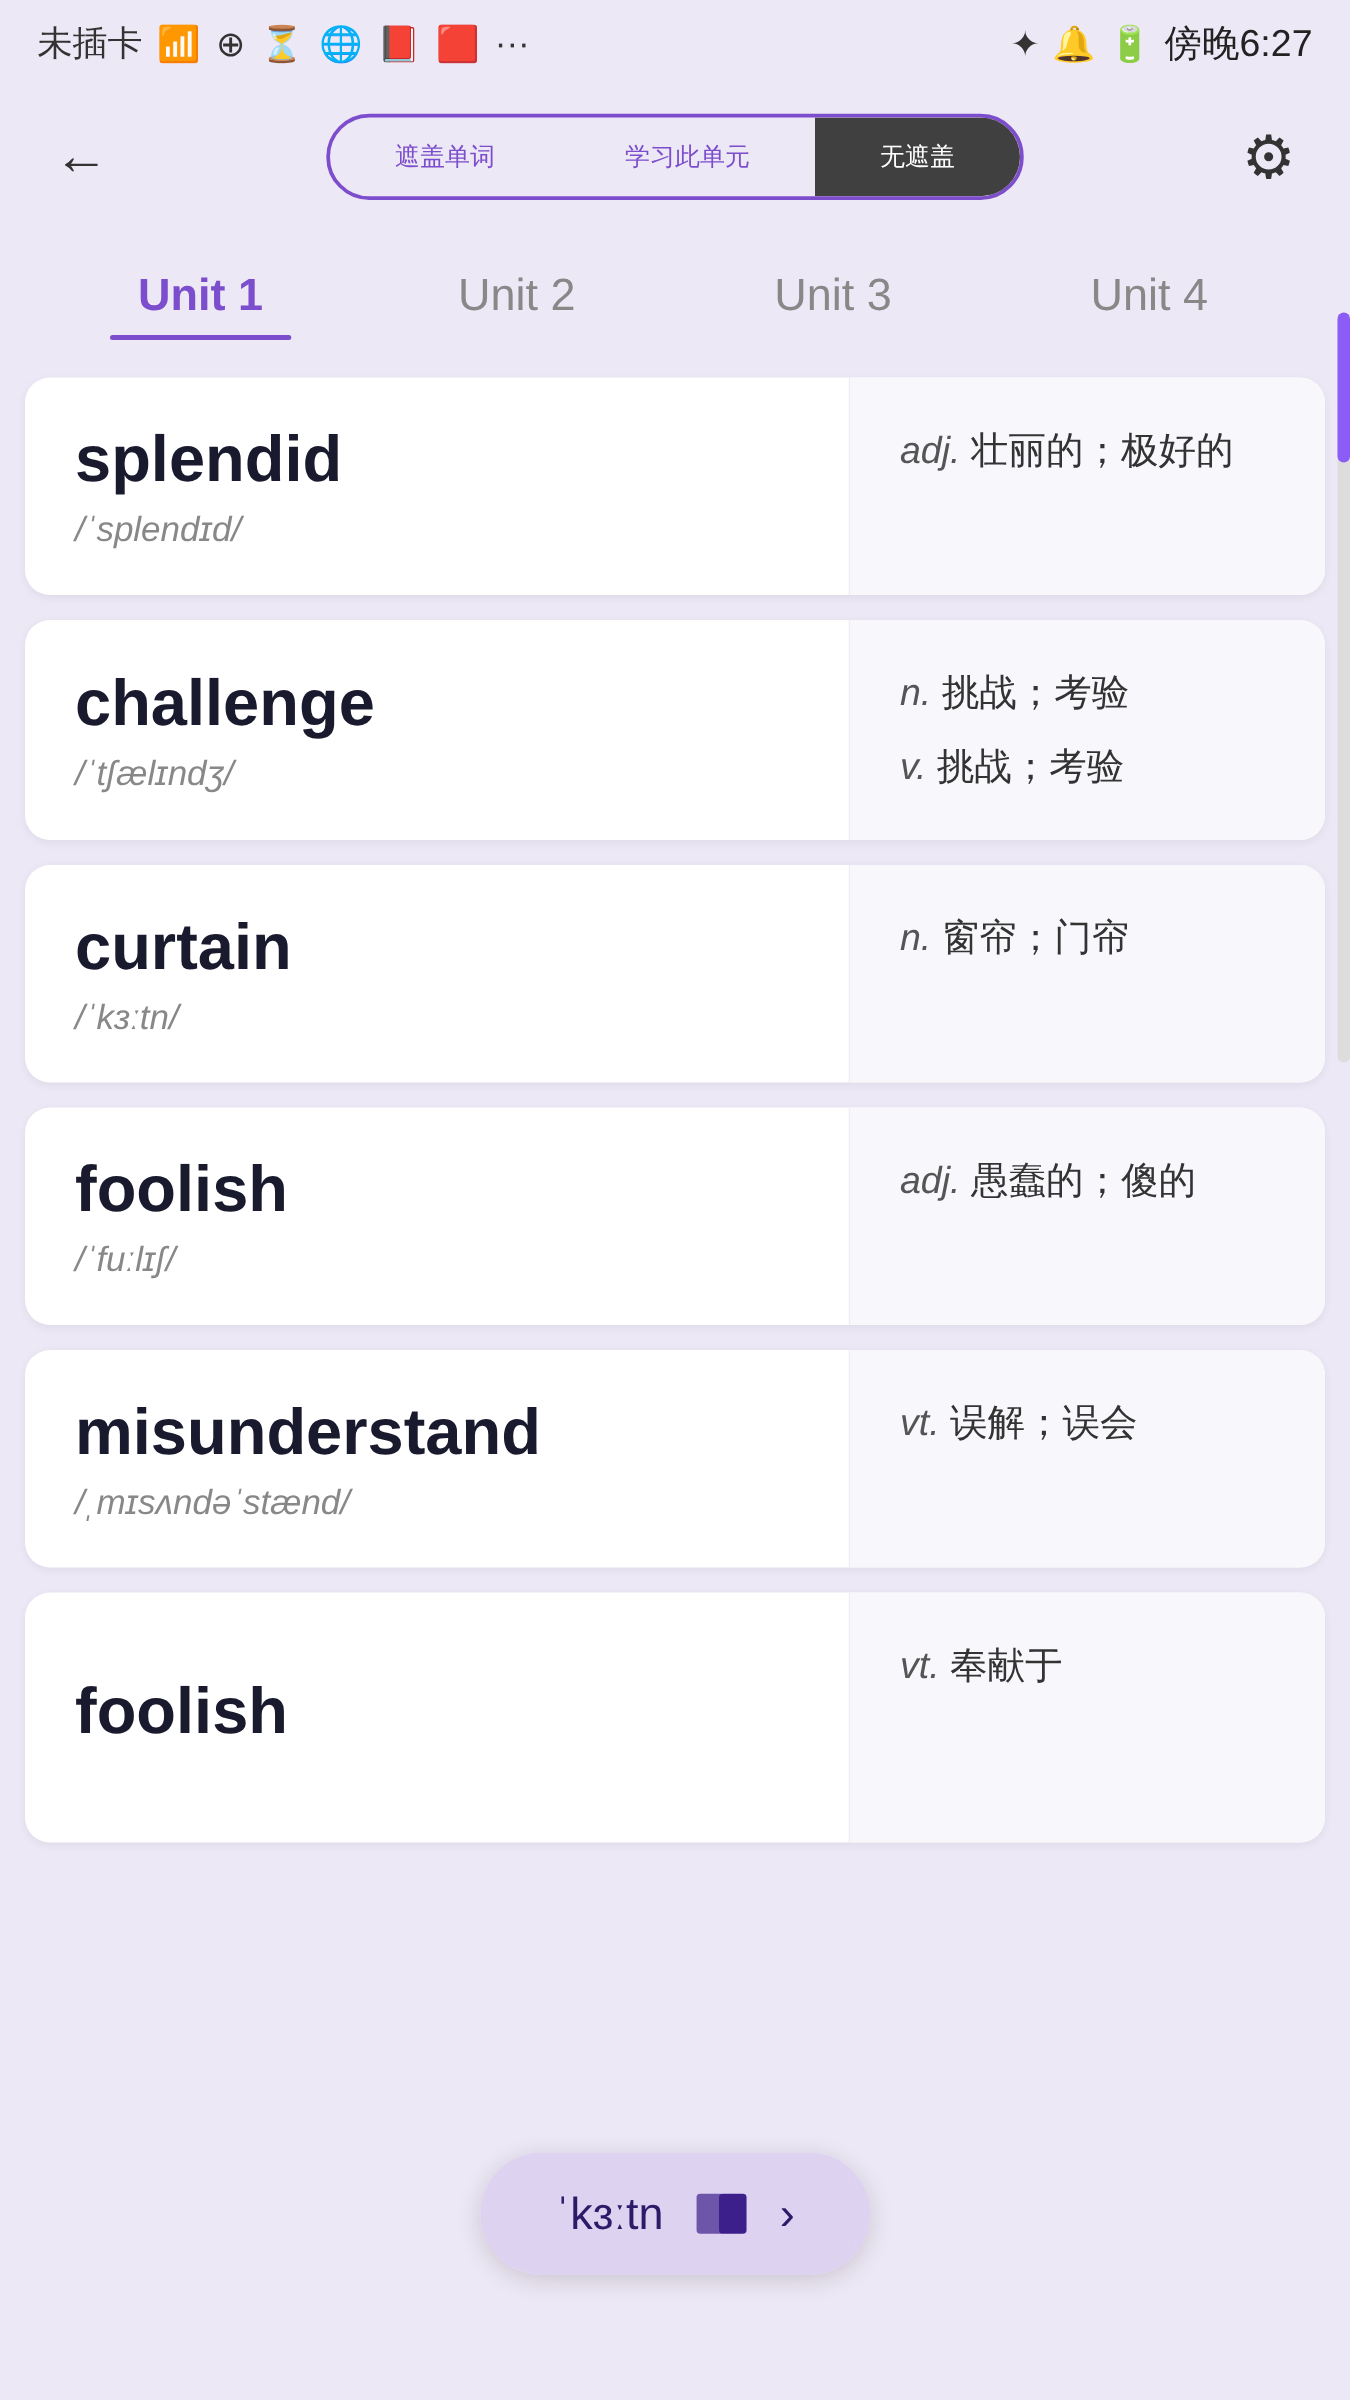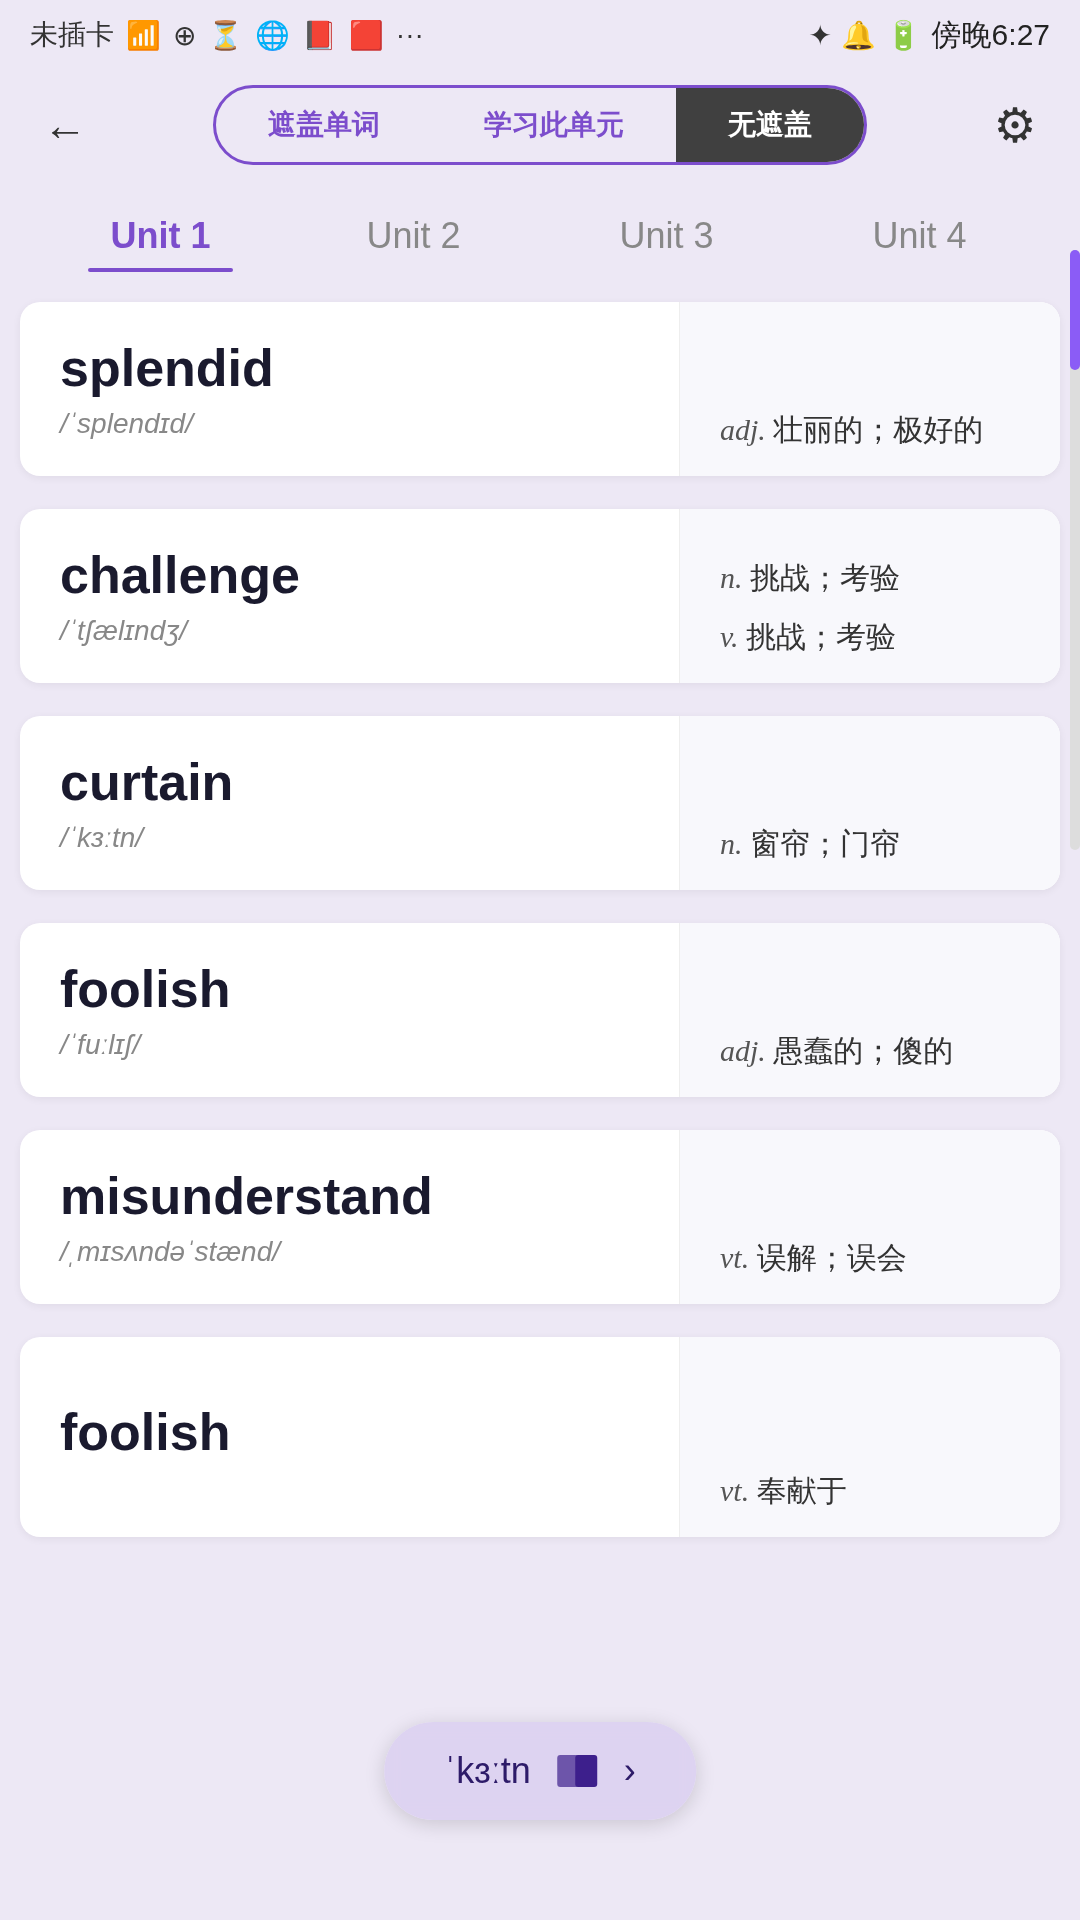--- a/index.html
+++ b/index.html
@@ -68,26 +68,26 @@
     }
 
     .cover-buttons {
       display: flex;
       border: 3px solid #7c4dcc;
       border-radius: 50px;
       overflow: hidden;
     }
     .cover-btn {
       padding: 18px 52px;
-      font-size: 28px;
+      font-size: 20px;
       cursor: pointer;
       background: transparent;
       border: none;
       color: #7c4dcc;
-      font-weight: 700;
+      font-weight: 400;
       white-space: nowrap;
     }
     .cover-btn.active {
       background: #404040;
       color: white;
     }
 
     .settings-btn {
       width: 70px;
       height: 70px;
@@ -130,21 +130,21 @@
       height: 4px;
       background: #7c4dcc;
       border-radius: 2px;
     }
 
     
     .word-list {
       padding: 0 20px;
       display: flex;
       flex-direction: column;
-      gap: 13px;
+      gap: 0;
     }
 
     .word-card {
       background: white;
       border-radius: 20px;
       margin-bottom: 20px;
       display: flex;
       overflow: hidden;
       min-height: 160px;
       box-shadow: 0 2px 8px rgba(0,0,0,0.06);
@@ -165,27 +165,26 @@
       margin-bottom: 10px;
     }
     .word-phonetic {
       font-size: 28px;
       color: #888;
       font-style: italic;
     }
 
     .word-right {
       width: 380px;
-      padding: 24px 40px;
+      padding: 36px 40px;
       display: flex;
       flex-direction: column;
-      justify-content: flex-end;
+      justify-content: flex-start;
       gap: 14px;
       background: #f8f8fc;
-      font-family: Liberation Serif, serif;
     }
     .word-definition {
       font-size: 30px;
       color: #333;
       line-height: 1.5;
     }
     .word-definition .pos {
       font-style: italic;
       color: #555;
     }

